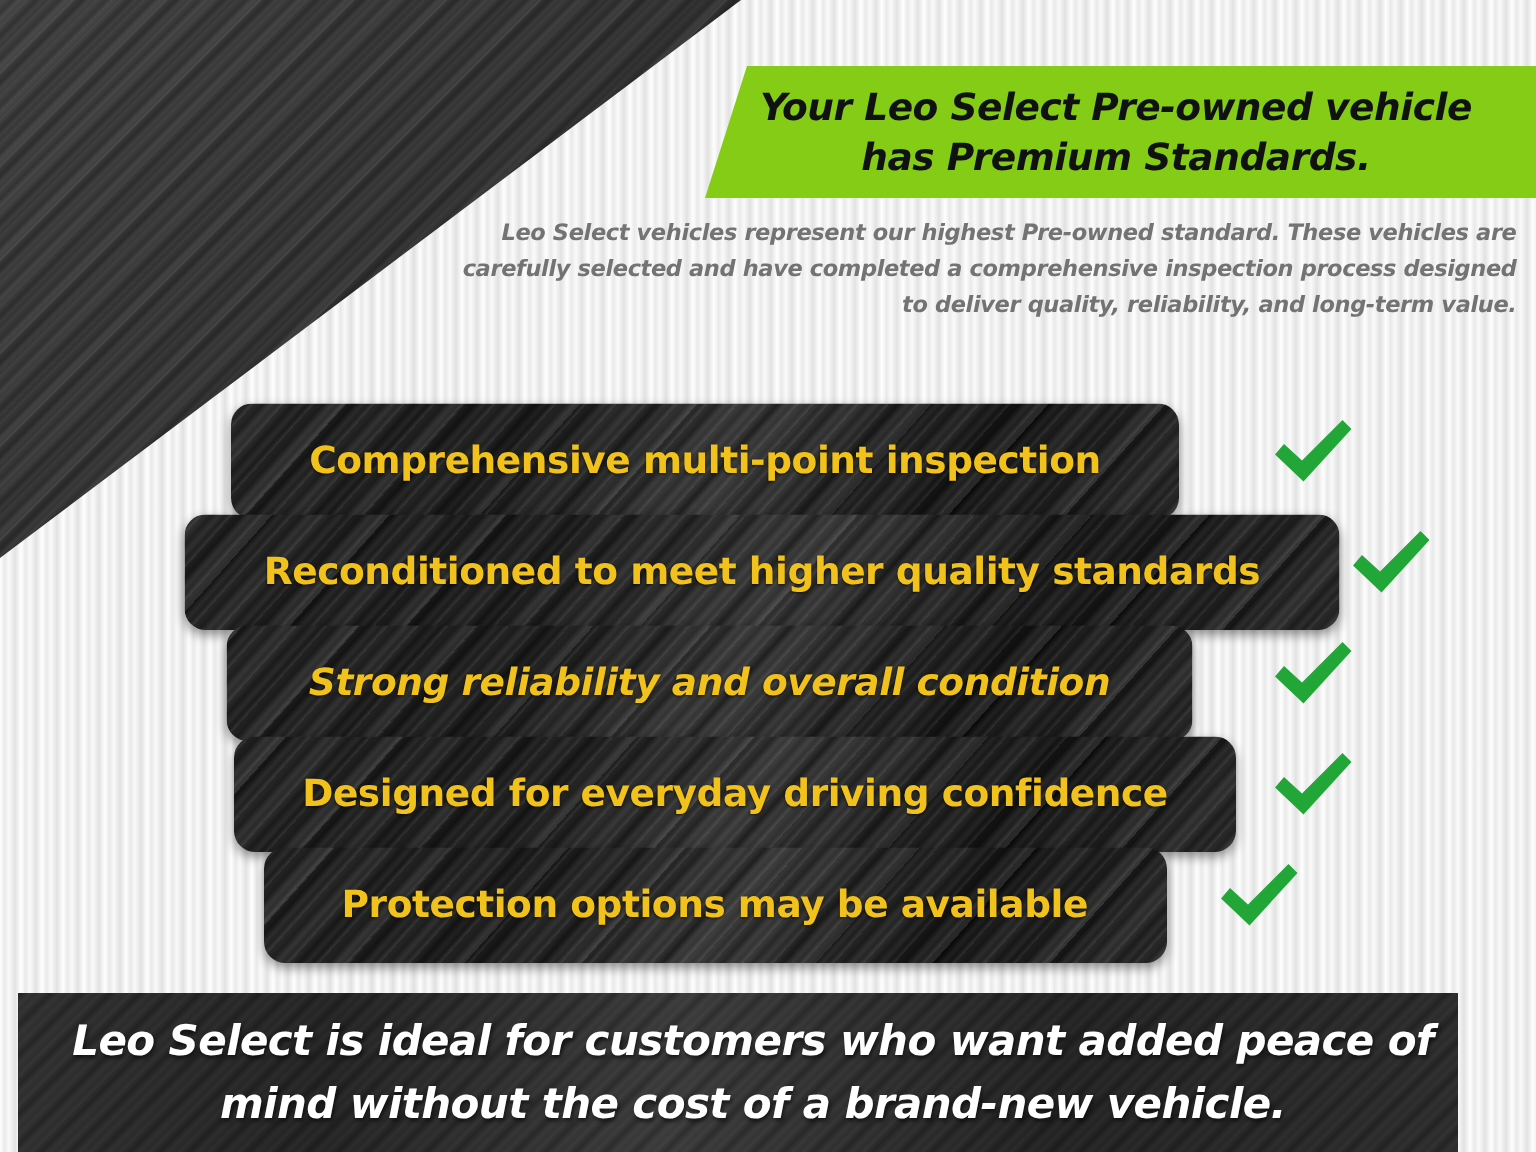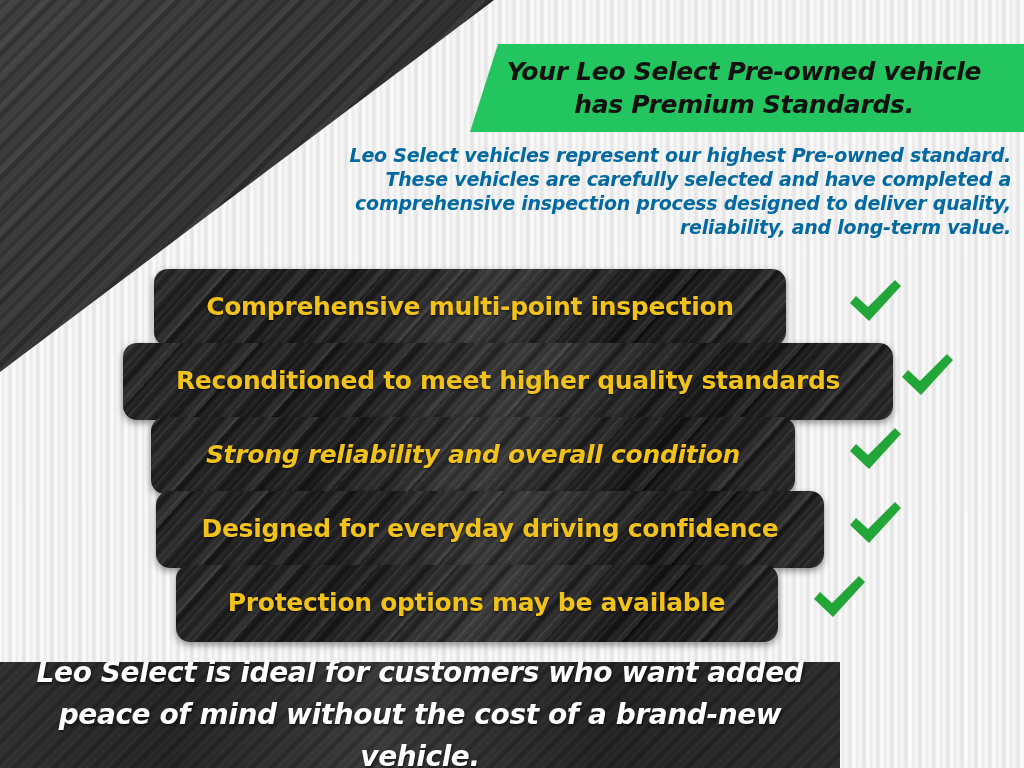--- a/index.html
+++ b/index.html
@@ -111,21 +111,21 @@
     font-family: "DejaVu Sans", sans-serif;
   }
 
   
   .headline-banner {
     position: absolute;
     left: 470px;
     top: 44px;
     width: 554px;
     height: 88px;
-    background: #22c55e;
+    background: #84cc16;
     clip-path: polygon(28px 0, 100% 0, 100% 100%, 0 100%);
     display: flex;
     align-items: center;
     justify-content: center;
   }
   .headline-text {
     width: 526px;
     padding-right: 6px;
     text-align: center;
     font-family: "DejaVu Sans", sans-serif;
@@ -138,25 +138,25 @@
   }
 
   
   .intro-paragraph {
     position: absolute;
     left: 305px;
     top: 143px;
     width: 706px;
     text-align: right;
     font-family: "DejaVu Sans", sans-serif;
-    font-size: 19px;
+    font-size: 15px;
     line-height: 24px;
     font-weight: bold;
     font-style: italic;
-    color: #0369a1;
+    color: #737373;
     letter-spacing: -0.25px;
   }
 
   
   .feature-list {
     position: absolute;
     left: 0;
     top: 270px;
     width: 1024px;
   }
@@ -232,23 +232,23 @@
 
   .row-3 .feature-pill { width: 616px; margin-right: 44px; }
   .row-3 .check-icon   { left: 846px; top: 6px; }
 
   .row-4 .feature-pill { width: 550px; margin-right: 71px; }
   .row-4 .check-icon   { left: 810px; top: 6px; }
 
   
   .footer-band {
     position: absolute;
-    left: 0;
+    left: 12px;
     top: 662px;
-    width: 840px;
+    width: 960px;
     height: 106px;
     display: flex;
     align-items: center;
     justify-content: flex-end;
     background:
       repeating-linear-gradient(
         -45deg,
         rgba(255,255,255,0.035) 0px,
         rgba(255,255,255,0.0) 3px,
         rgba(255,255,255,0.028) 6px,

